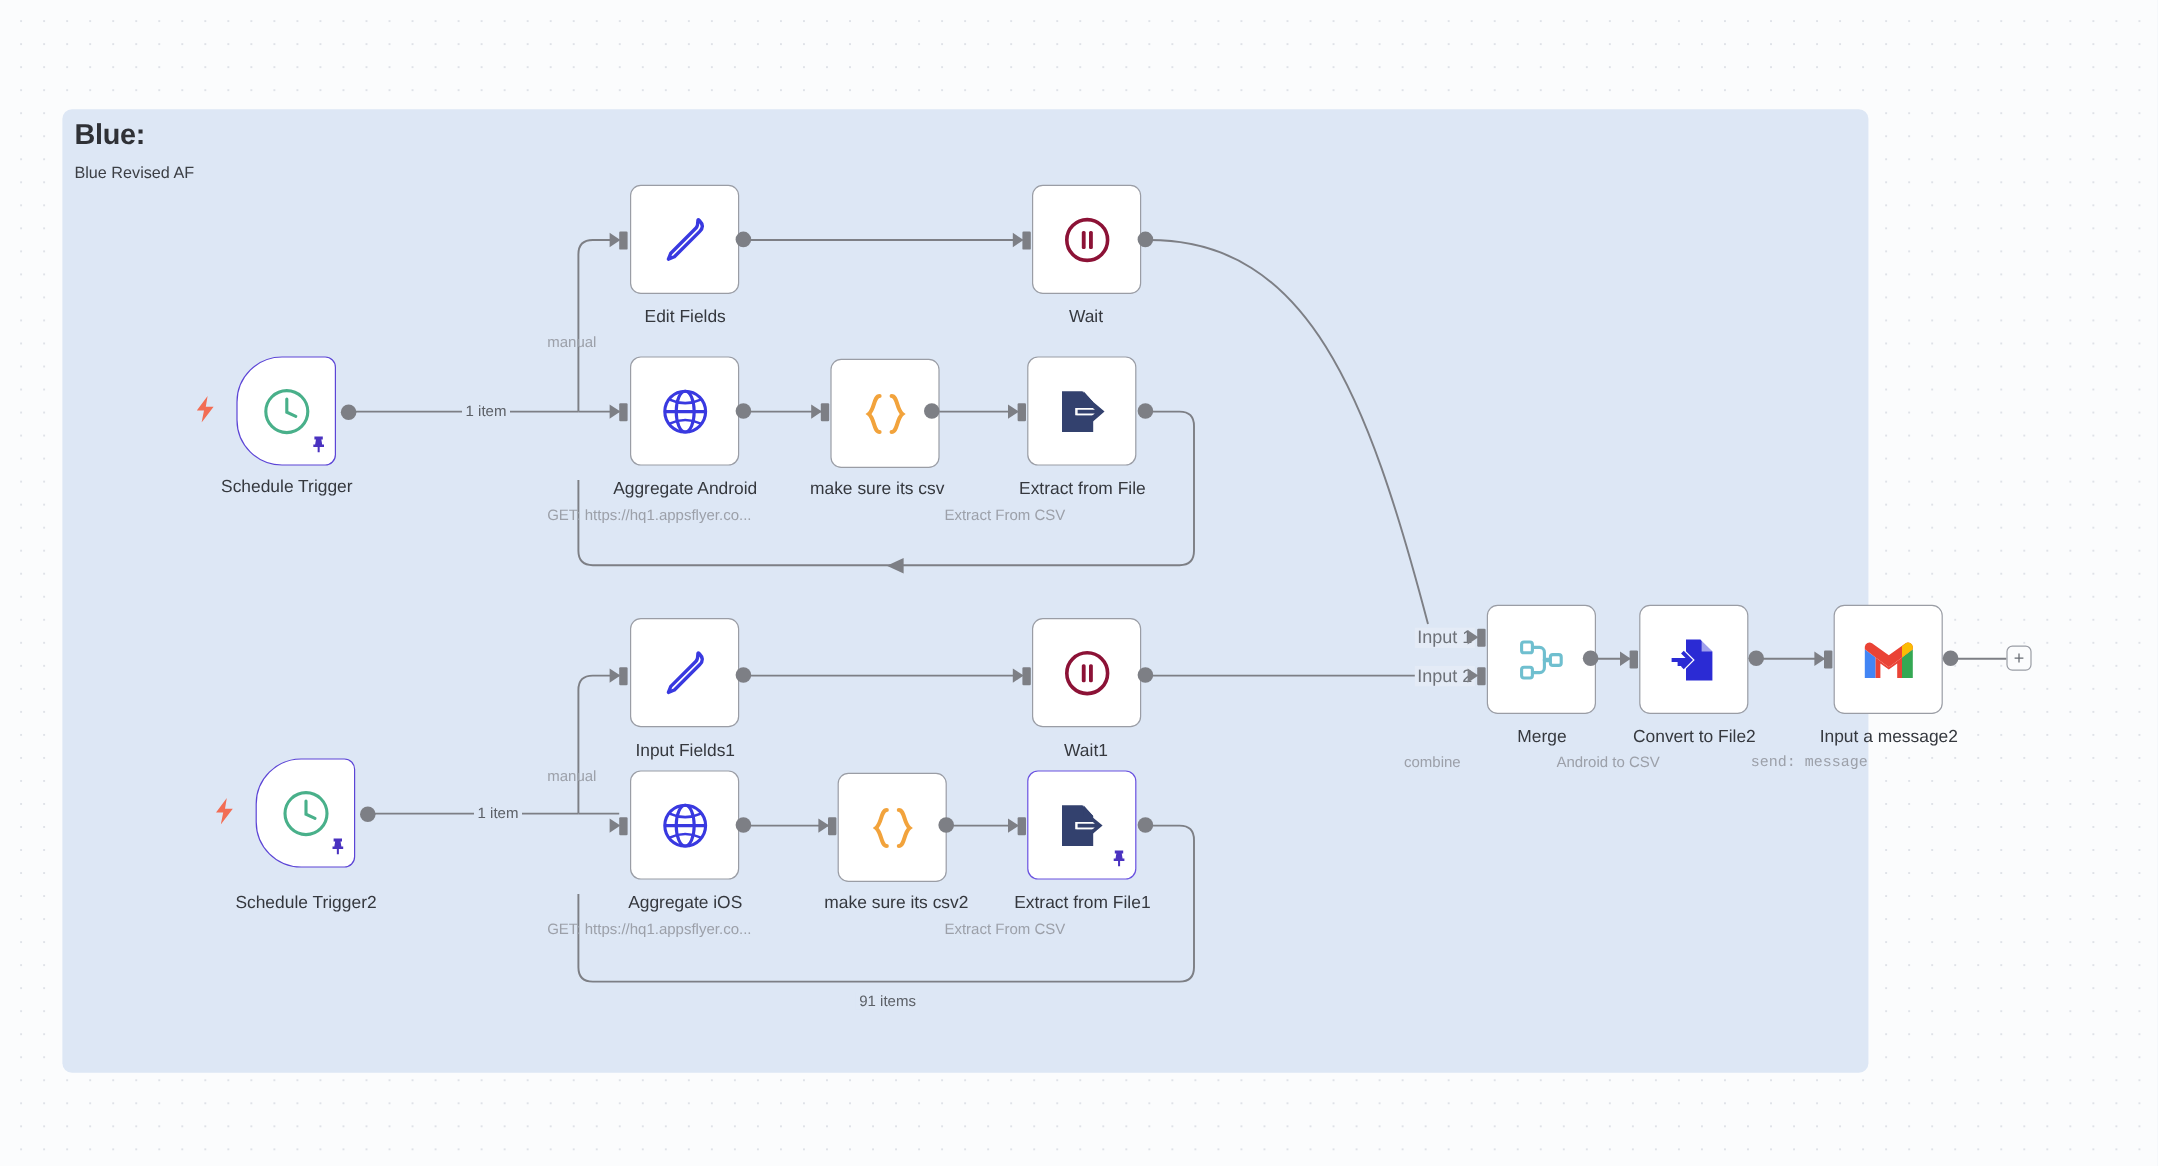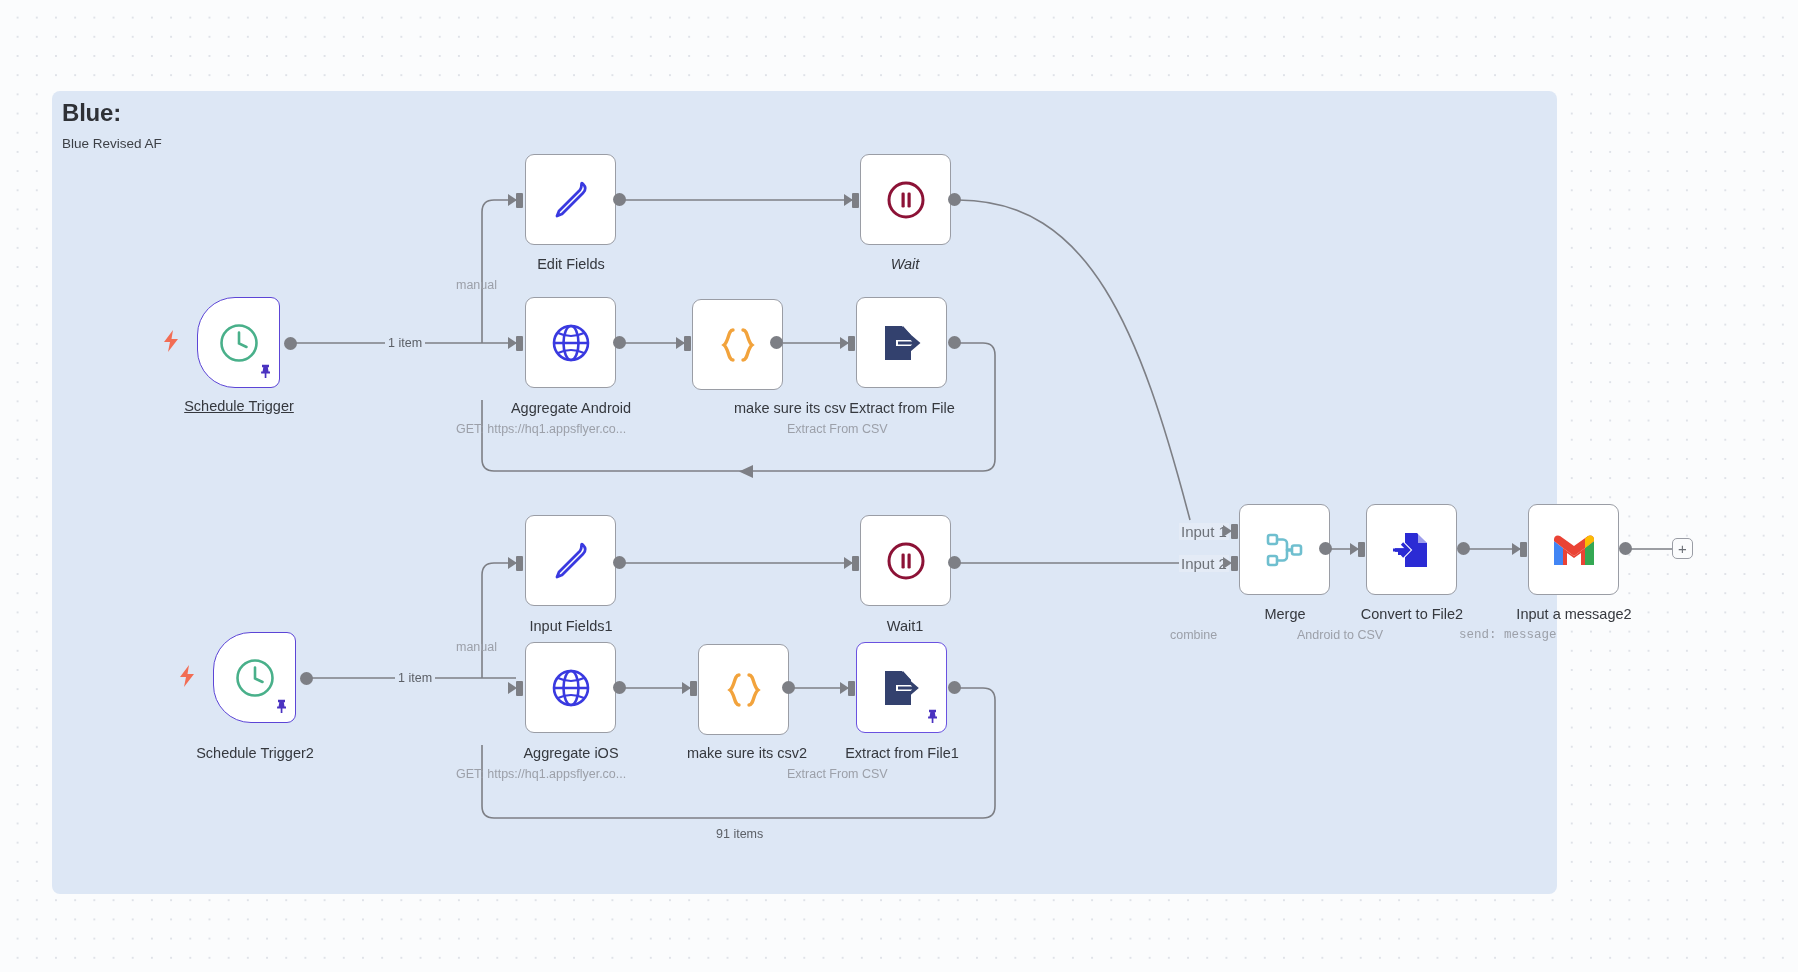--- a/index.html
+++ b/index.html
@@ -186,21 +186,21 @@
     <svg width="42" height="42" viewBox="0 0 42 42">
       <circle cx="21" cy="21" r="17.5" fill="none" stroke="#49b08a" stroke-width="2.6"></circle>
       <path d="M21 10.5 L21 21.5 L28.5 25" fill="none" stroke="#49b08a" stroke-width="2.6" stroke-linecap="round"></path>
     </svg>
     <span class="pin-icon">
       <svg width="13" height="14" viewBox="0 0 13 14">
           <path d="M3 0.8h7v2.4H8.8l.7 4.2H11v2.2H7.4V14h-1.7V9.6H2.1V7.4h1.5l.7-4.2H3z" fill="#4a32c0"></path>
         </svg>
     </span>
   </div>
-  <div class="node-label" style="left:124px; top:398px;text-decoration:underline;">Schedule Trigger</div>
+  <div class="node-label" style="left:124px; top:398px;">Schedule Trigger</div>
   <div class="port-out" style="left:284px; top:337px;"></div>
   <div class="edge-label plain" style="left:385px; top:336px;">1 item</div>
 
   <div class="port-in" style="left:516px; top:193px;"></div>
   <div class="node" style="left:525px; top:154px;">
     <svg width="44" height="44" viewBox="0 0 44 44">
       <path d="M34 6 C37 9 37 12 34 15 L13 36 L8 38 L10 33 L31 12 C34 9 31 3 34 6 Z" fill="none" stroke="#3939e0" stroke-width="2.8" stroke-linejoin="round"></path>
     </svg>
   </div>
   <div class="node-label" style="left:456px; top:256px;">Edit Fields</div>
@@ -208,21 +208,21 @@
   <div class="port-out" style="left:613px; top:193px;"></div>
 
   <div class="port-in" style="left:852px; top:193px;"></div>
   <div class="node" style="left:860px; top:154px;">
     <svg width="44" height="44" viewBox="0 0 44 44">
       <circle cx="22" cy="22" r="17" fill="none" stroke="#8c1236" stroke-width="3"></circle>
       <rect x="17.5" y="14.5" width="3.2" height="15" rx="1.3" fill="#8c1236"></rect>
       <rect x="23.5" y="14.5" width="3.2" height="15" rx="1.3" fill="#8c1236"></rect>
     </svg>
   </div>
-  <div class="node-label" style="left:790px; top:256px;font-style:italic;">Wait</div>
+  <div class="node-label" style="left:790px; top:256px;">Wait</div>
   <div class="port-out" style="left:948px; top:193px;"></div>
 
   <div class="port-in" style="left:516px; top:336px;"></div>
   <div class="node" style="left:525px; top:297px;">
     <svg width="44" height="44" viewBox="0 0 44 44">
       <circle cx="22" cy="22" r="17" fill="none" stroke="#3939e0" stroke-width="2.6"></circle>
       <ellipse cx="22" cy="22" rx="7.5" ry="17" fill="none" stroke="#3939e0" stroke-width="2.6"></ellipse>
       <line x1="5" y1="22" x2="39" y2="22" stroke="#3939e0" stroke-width="2.6"></line>
       <path d="M9 12 Q22 18 35 12" fill="none" stroke="#3939e0" stroke-width="2.2"></path>
       <path d="M9 32 Q22 26 35 32" fill="none" stroke="#3939e0" stroke-width="2.2"></path>
@@ -232,21 +232,21 @@
   <div class="node-sub" style="left:456px; top:422px;">GET: https://hq1.appsflyer.co...</div>
   <div class="port-out" style="left:613px; top:336px;"></div>
 
   <div class="port-in" style="left:684px; top:336px;"></div>
   <div class="node" style="left:692px; top:299px;">
     <svg width="44" height="44" viewBox="0 0 44 44">
       <path d="M17 7 C12 7 13 18 8 22 C13 26 12 37 17 37" fill="none" stroke="#f2a33c" stroke-width="3.4" stroke-linecap="round"></path>
       <path d="M27 7 C32 7 31 18 36 22 C31 26 32 37 27 37" fill="none" stroke="#f2a33c" stroke-width="3.4" stroke-linecap="round"></path>
     </svg>
   </div>
-  <div class="node-label" style="left:616px; top:400px;text-align:right;">make sure its csv</div>
+  <div class="node-label" style="left:616px; top:400px;">make sure its csv</div>
   <div class="port-out" style="left:770px; top:336px;"></div>
 
   <div class="port-in" style="left:848px; top:336px;"></div>
   <div class="node" style="left:856px; top:297px;">
     <svg width="46" height="44" viewBox="0 0 46 44">
       <path d="M6 5 h17 l9 9 v5 h-15 v6 h15 v14 h-26 z" fill="#33416e"></path>
       <path d="M24 5 l8 9 h-8 z" fill="#33416e"></path>
       <path d="M20 22 h18 M32 16 l7 6 -7 6" fill="none" stroke="#33416e" stroke-width="3.2" stroke-linecap="square"></path>
       <rect x="18" y="19" width="18" height="6" fill="#ffffff"></rect>
       <path d="M19 22 h17 M31 16.5 l6.5 5.5 -6.5 5.5" fill="none" stroke="#33416e" stroke-width="3" stroke-linecap="butt"></path>

